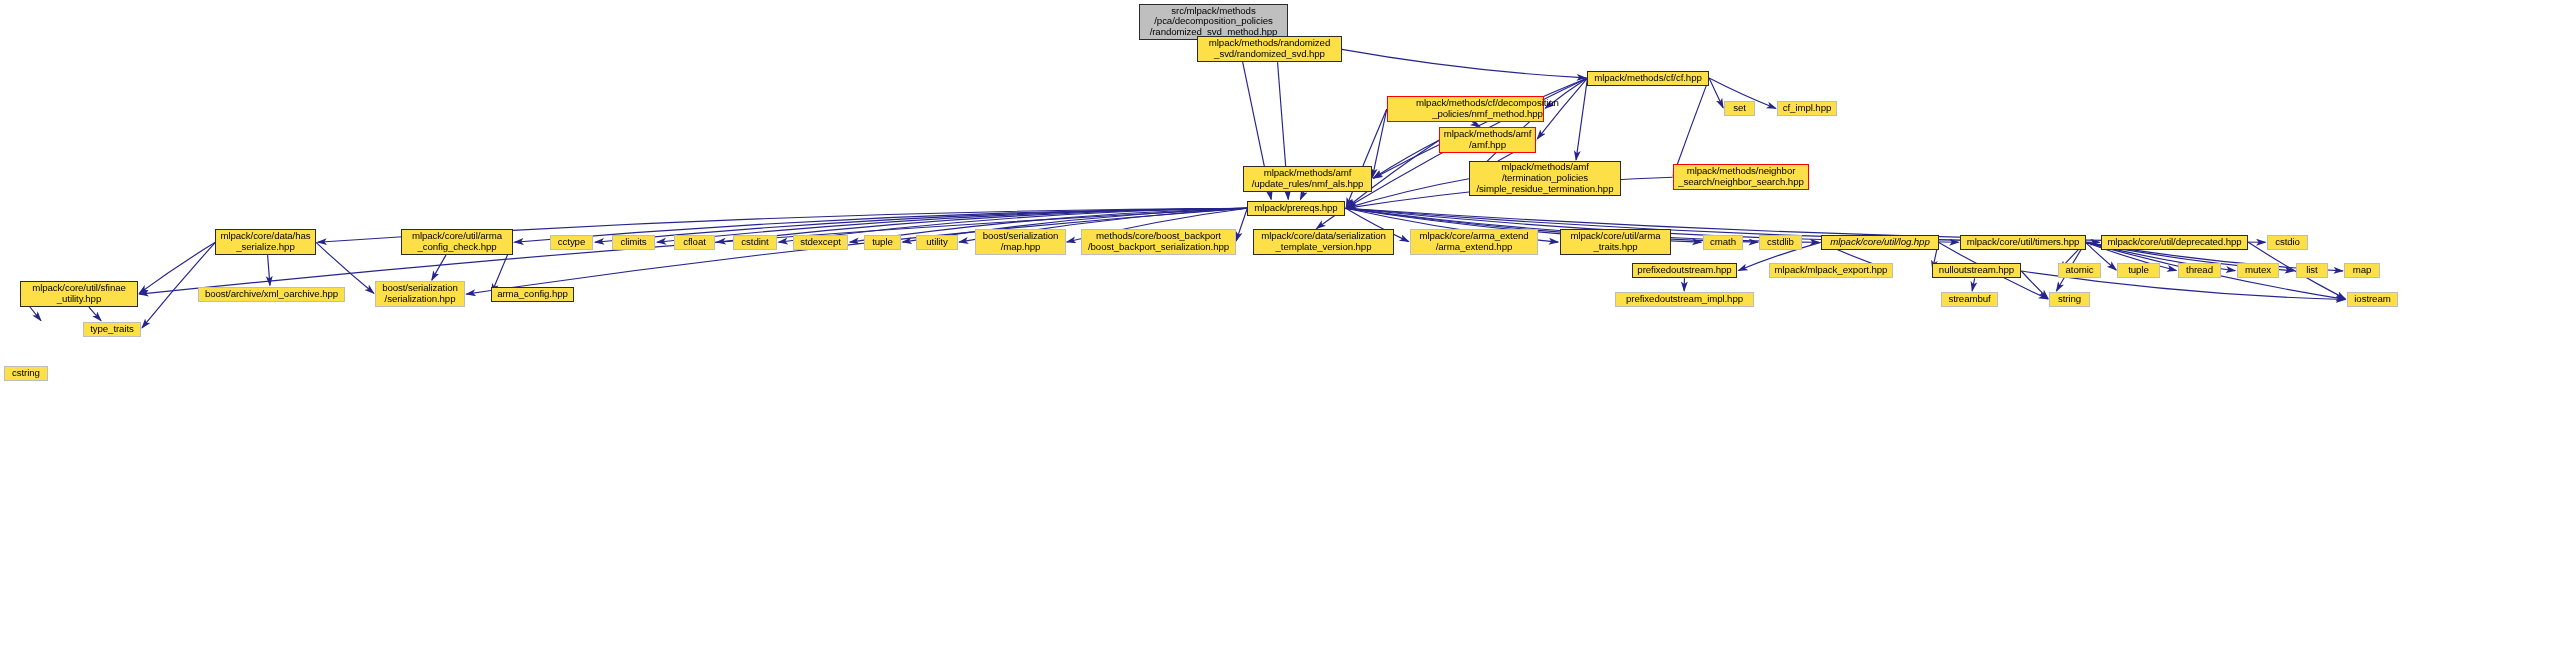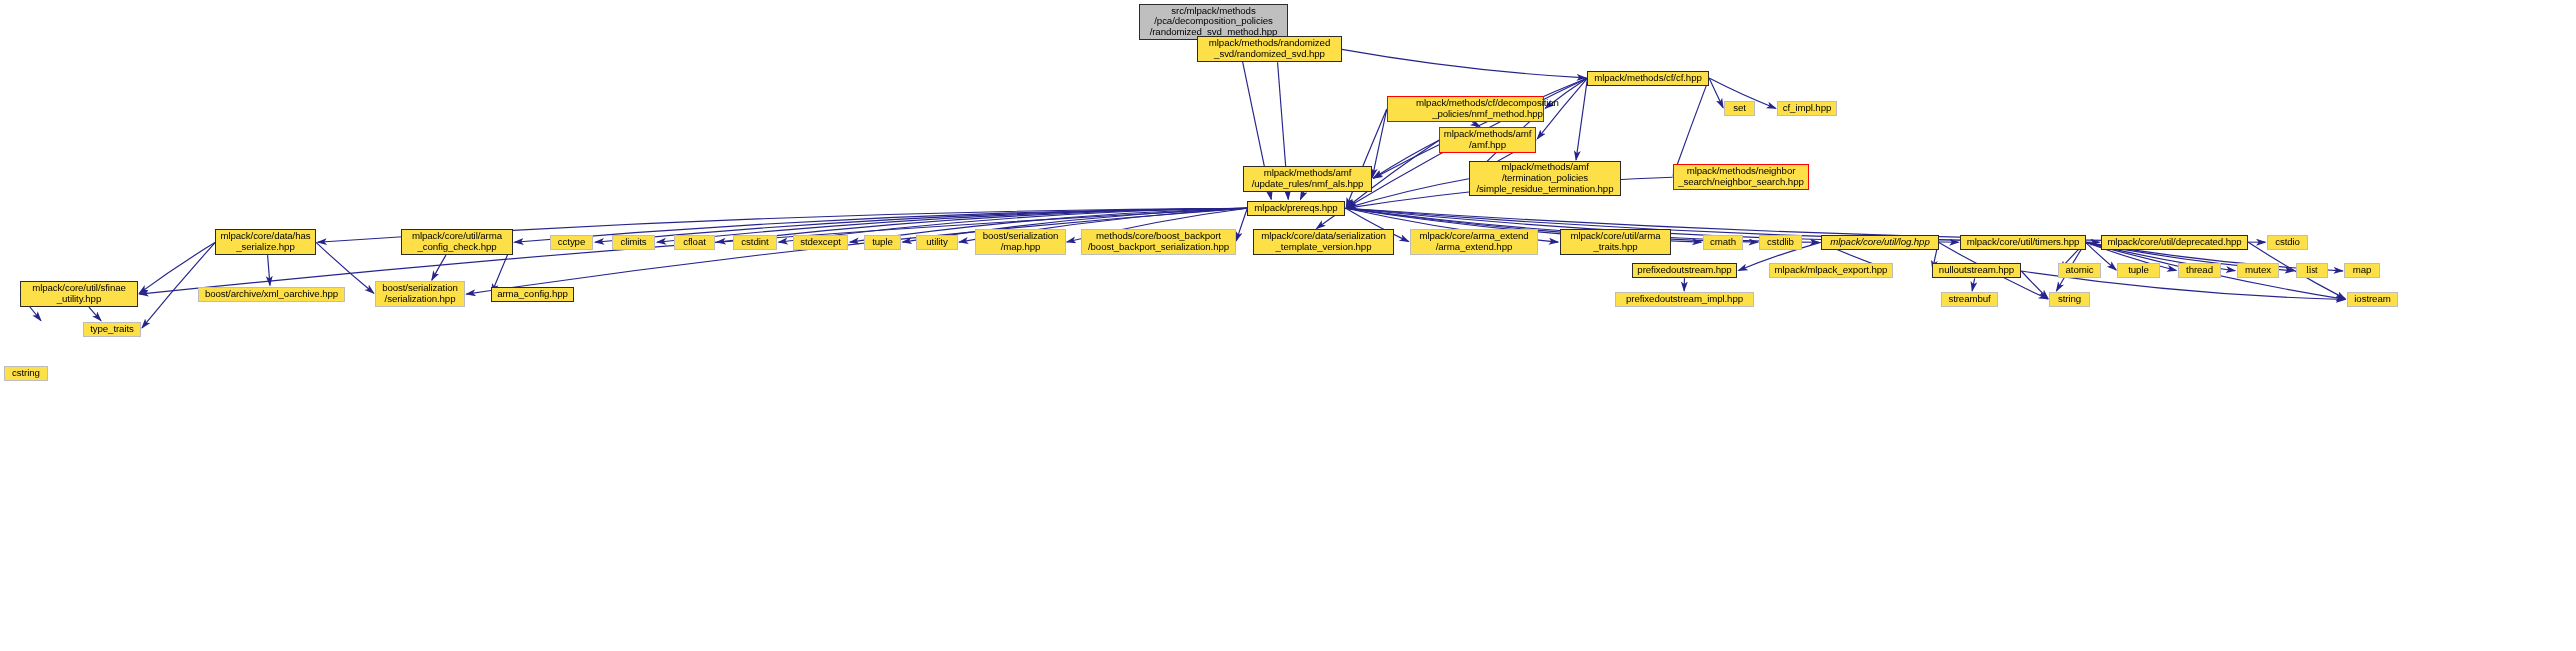--- a/index.html
+++ b/index.html
@@ -191,21 +191,21 @@
       <div class="node " style="left: 375px; top: 281px; width: 90px; height: 25.6px;"><span>boost/serialization
 /serialization.hpp</span></div>
       <div class="node solid" style="left: 491px; top: 287px; width: 83px; height: 14.7px;"><span>arma_config.hpp</span></div>
       <div class="node solid" style="left: 1632px; top: 263px; width: 105px; height: 14.7px;"><span>prefixedoutstream.hpp</span></div>
       <div class="node " style="left: 1769px; top: 263px; width: 124px; height: 14.7px;"><span>mlpack/mlpack_export.hpp</span></div>
       <div class="node solid" style="left: 1932px; top: 263px; width: 89px; height: 14.7px;"><span>nulloutstream.hpp</span></div>
       <div class="node " style="left: 2058px; top: 263px; width: 43px; height: 14.7px;"><span>atomic</span></div>
       <div class="node " style="left: 2117px; top: 263px; width: 43px; height: 14.7px;"><span>tuple</span></div>
       <div class="node " style="left: 2178px; top: 263px; width: 43px; height: 14.7px;"><span>thread</span></div>
       <div class="node " style="left: 2237px; top: 263px; width: 42px; height: 14.7px;"><span>mutex</span></div>
-      <div class="node " style="left: 2296px; top: 263px; width: 32px; height: 14.7px; font-family: Liberation Serif, serif;"><span>list</span></div>
+      <div class="node " style="left: 2296px; top: 263px; width: 32px; height: 14.7px;"><span>list</span></div>
       <div class="node " style="left: 2344px; top: 263px; width: 36px; height: 14.7px;"><span>map</span></div>
       <div class="node " style="left: 3.9px; top: 322px; width: 44px; height: 14.7px; margin-top: 44px;"><span>cstring</span></div>
       <div class="node " style="left: 83px; top: 322px; width: 58px; height: 14.7px;"><span>type_traits</span></div>
       <div class="node " style="left: 1615px; top: 292px; width: 139px; height: 14.7px; text-align: center;"><span>prefixedoutstream_impl.hpp</span></div>
       <div class="node " style="left: 1941px; top: 292px; width: 57px; height: 14.7px;"><span>streambuf</span></div>
       <div class="node " style="left: 2049px; top: 292px; width: 41px; height: 14.7px;"><span>string</span></div>
       <div class="node " style="left: 2347px; top: 292px; width: 51px; height: 14.7px;"><span>iostream</span></div>
     </div>
 </div>
 

